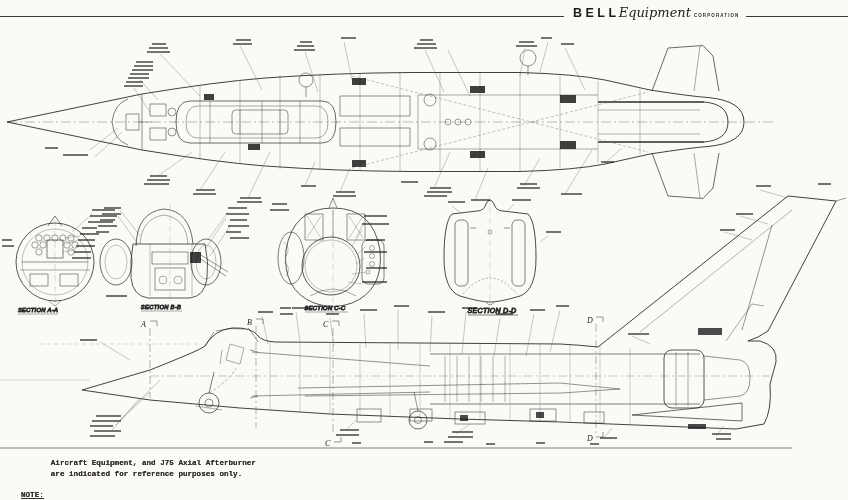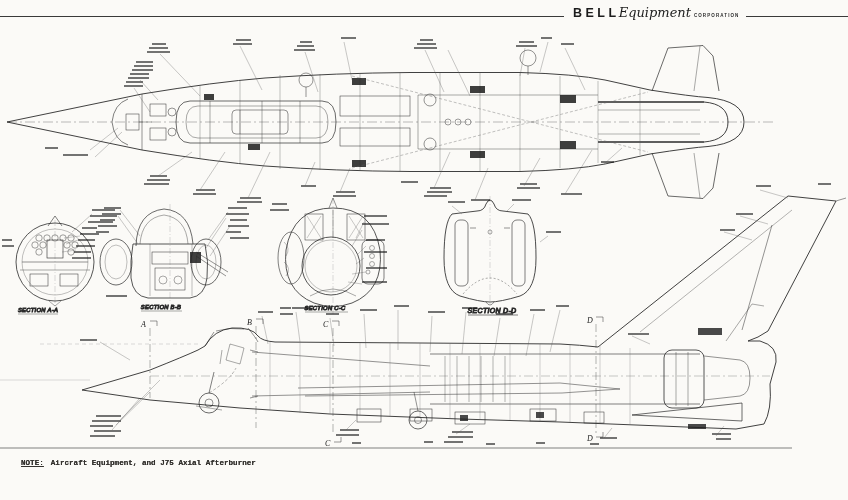--- a/index.html
+++ b/index.html
@@ -22,21 +22,21 @@
   .slabel{font-family:"Liberation Sans",sans-serif;font-style:italic;font-size:5.8px;fill:#1f1f1f;letter-spacing:.3px;}
   .slabel.big{font-size:7px;}
   .cutl{font-family:"Liberation Serif",serif;font-style:italic;font-size:8px;fill:#222;}
   
   .note{
     position:absolute;left:21px;top:458px;display:flex;gap:7px;
     font-family:"Liberation Mono",monospace;font-weight:bold;
     font-size:7.6px;line-height:10.6px;color:#33312e;
     text-shadow:0 0 .5px rgba(40,38,35,.85);filter:blur(.15px);
   }
-  .note-label{text-decoration:underline;}
+  .note-label{text-decoration:underline;margin-top:32px;}
 </style>
 </head>
 <body>
 
 <div class="page">
 
   <div class="hdr">
     <div class="rule left"></div>
     <div class="brand">
       <span class="brand-bold">BELL</span>
@@ -276,16 +276,17 @@
       <path d="M160 54L200 96M240 46L262 90M305 52L318 92M344 42L352 80M425 50L444 92M448 50L470 96M525 48L520 76M548 42L540 72M565 48L585 90M140 80L158 100M134 88L150 112M158 176L192 152M200 190L225 152M248 198L270 152M305 186L315 162M340 192L350 168M434 188L450 152M475 200L488 168M524 186L540 158M565 194L592 150M604 164L622 148M90 150L118 128M95 157L122 132"></path>
       <path d="M76 250L62 252M78 240L66 244M80 236L64 238M92 214L72 232M120 210L140 236M118 216L138 244M228 212L208 240M226 218L206 248M230 226L210 256M364 222L356 238M362 230L352 246M366 246L358 254M364 258L356 264M366 272L352 274M362 284L348 282M548 236L540 242M452 206L462 214M514 204L506 212"></path>
       <path d="M262 316L268 344M296 312L300 342M330 318L334 346M364 314L366 348M398 310L398 350M432 316L430 352M466 312L462 354M500 318L494 356M534 314L526 356M560 310L550 352M120 420L160 380M116 425L150 392M112 430L140 398M100 342L130 360M760 190L788 198M740 216L768 224M724 232L752 240M346 430L356 420M456 434L470 424M604 438L612 428M716 436L724 426M632 336L650 344"></path>
     </g>
   </svg>
 
   <div class="note">
     <div class="note-label">NOTE:</div>
     <div>
       <div>Aircraft Equipment, and J75 Axial Afterburner</div>
+      <div>are indicated for reference purposes only.</div>
     </div>
   </div>
 
 </div>
 
 </body></html>

